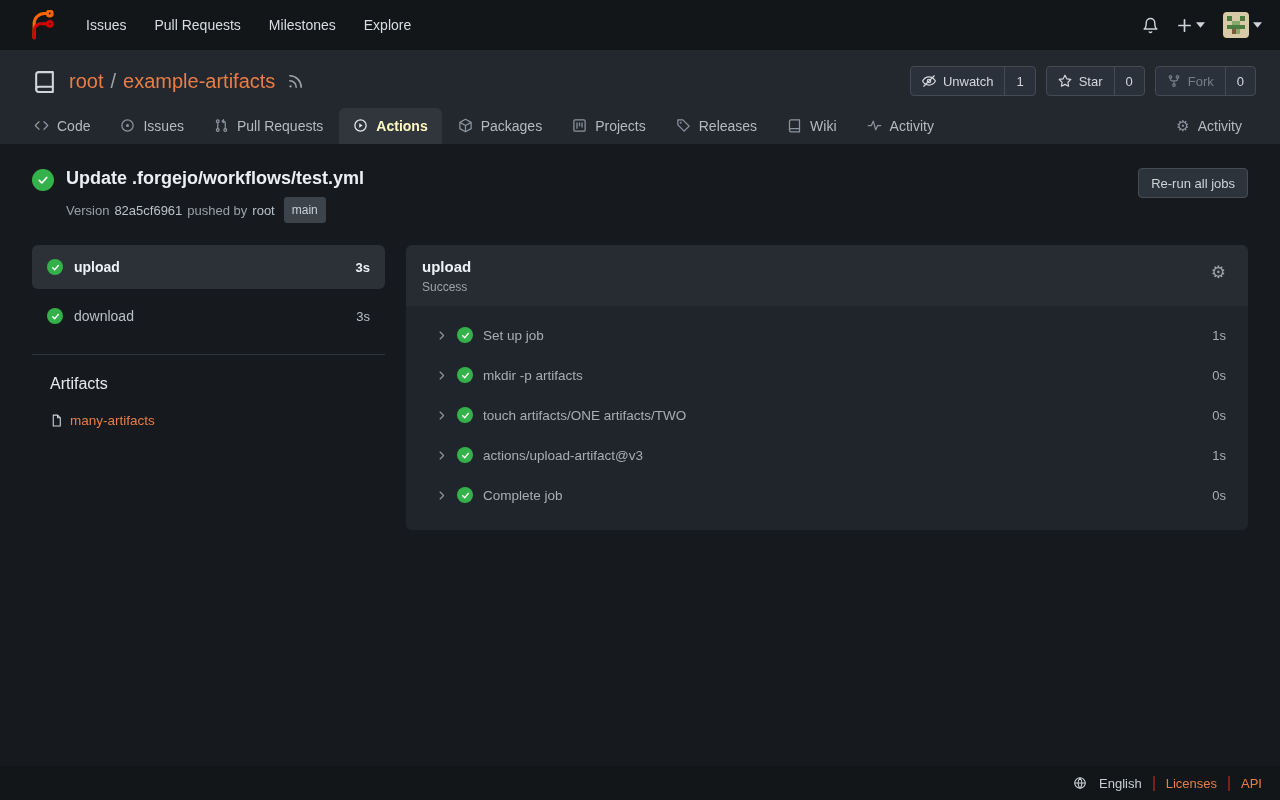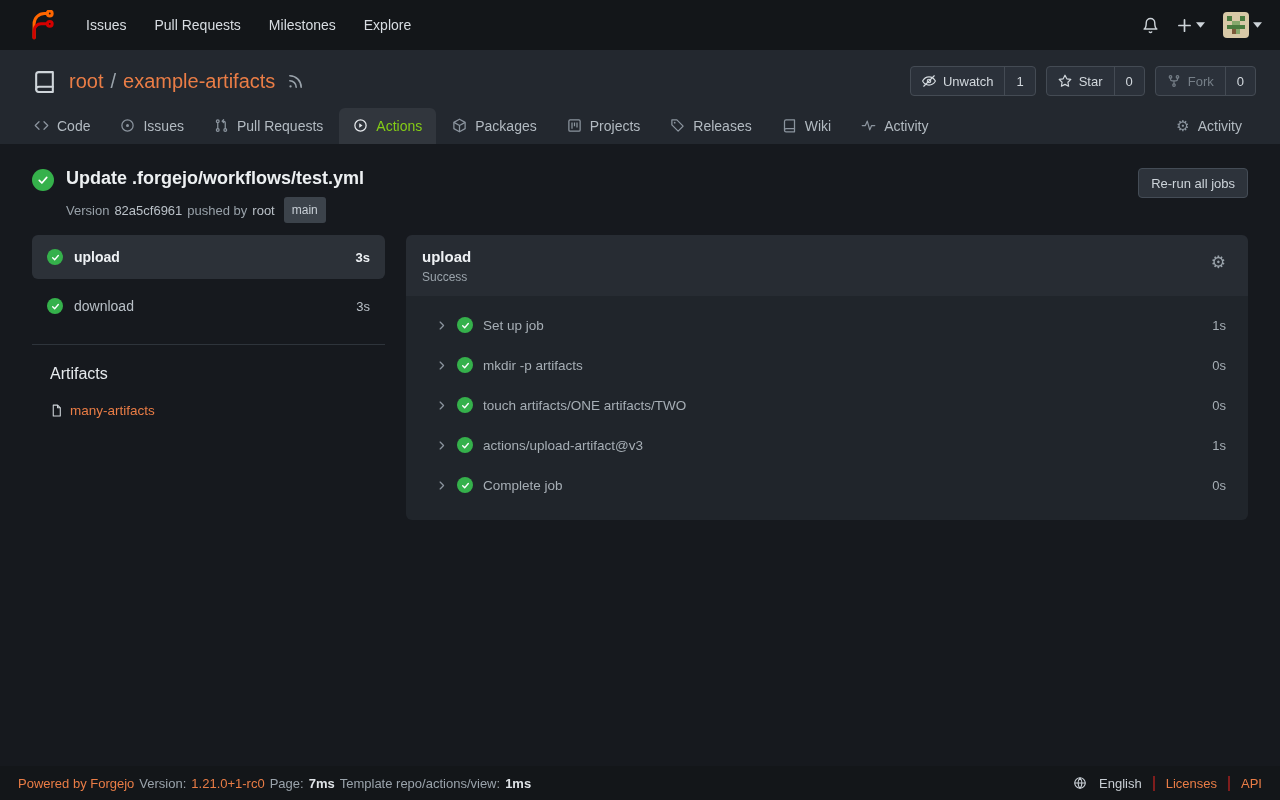--- a/index.html
+++ b/index.html
@@ -31,39 +31,39 @@
   .header-buttons{margin-left:auto;display:flex;gap:10px}
   .btn-group{display:flex;border:1px solid #444b54;border-radius:4px;overflow:hidden;background:#2b313a;font-size:13px;height:30px}
   .btn-main{display:flex;align-items:center;gap:7px;padding:0 11px;color:#d2d8dd}
   .btn-main.dimmed{color:#767f88}
   .btn-count{display:flex;align-items:center;padding:0 11px;border-left:1px solid #444b54;color:#d2d8dd}
 
   
   .tabs{display:flex;align-items:flex-end;padding:12px 24px 0 20px;gap:2px}
   .tab{display:flex;align-items:flex-start;gap:8px;padding:10px 14px;font-size:14px;color:#b2bac1;border-radius:6px 6px 0 0}
   .tab .t-icon{color:#8b949e}
-  .tab.active{background:#31363d;color:#84cc16;font-weight:normal}
+  .tab.active{background:#31363d;color:#fef9c3;font-weight:bold}
   .tab.active .t-icon{color:#e8ebee}
   .tabs-spacer{flex:1}
   .gear-glyph{font-size:15px;line-height:1}
 
   
   main{flex:1;padding:24px 32px 0 32px;min-height:0}
   .run-header{display:flex;align-items:flex-start}
   .run-check{margin-top:1px;margin-right:12px}
   .check{border-radius:50%;background:#35b14b;display:inline-flex;align-items:center;justify-content:center;flex-shrink:0}
   .check.lg{width:22px;height:22px}
   .check.sm{width:16px;height:16px}
   .run-title{font-size:18px;font-weight:bold;color:#edf0f2}
   .commit-line{font-size:13px;color:#98a1a9;margin-top:8px;display:flex;align-items:center;gap:5px}
   .commit-sha,.commit-user{color:#bac1c8}
   .branch-badge{background:#3c434b;color:#c8cfd6;font-size:12px;padding:6px 8px;border-radius:3px;margin-left:4px}
   .rerun-btn{margin-left:auto;height:30px;display:flex;align-items:center;padding:0 12px;background:#2d333b;border:1px solid #444c56;border-radius:4px;color:#cdd4da;font-size:13px}
 
-  .run-body{display:flex;gap:21px;margin-top:12px;align-items:flex-start}
+  .run-body{display:flex;gap:21px;margin-top:22px;align-items:flex-start}
 
   
   .jobs-sidebar{width:353px;flex-shrink:0}
   .job-row{display:flex;align-items:center;gap:11px;padding:0 15px;height:44px;border-radius:6px;font-size:14px;color:#b9c0c7;margin-bottom:5px}
   .job-row.selected{background:#2c3138;color:#eef1f4;font-weight:bold}
   .job-duration{margin-left:auto;font-size:13px}
   .sidebar-divider{border:0;border-top:1px solid #2e343b;margin:16px 0 20px 0}
   .artifacts-heading{font-size:16px;color:#e6eaed;margin:0 0 20px 18px;font-weight:normal}
   .artifact-item{display:flex;align-items:center;gap:7px;margin-left:18px;font-size:13.5px}
   .artifact-icon{color:#cfd5da}
@@ -402,29 +402,20 @@
           <span>Complete job</span>
           <span class="step-duration">0s</span>
         </div>
 
       </div>
     </section>
   </div>
 </main>
 
 <footer>
-  <div class="footer-left">
-    <a class="footer-link clickable">Powered by Forgejo</a>
-    <span>Version:</span>
-    <a class="footer-link clickable">1.21.0+1-rc0</a>
-    <span>Page:</span>
-    <span class="footer-strong">7ms</span>
-    <span>Template repo/actions/view:</span>
-    <span class="footer-strong">1ms</span>
-  </div>
   <div class="footer-right">
     <span class="footer-item clickable">
       <svg width="14" height="14" viewBox="0 0 24 24" fill="none" stroke="currentColor" stroke-width="2">
           <circle cx="12" cy="12" r="9"></circle>
           <path d="M3 12h18M12 3a14 14 0 0 1 0 18M12 3a14 14 0 0 0 0 18"></path>
         </svg>
       <span>English</span>
     </span>
     <a class="footer-item orange clickable">Licenses</a>
     <a class="footer-item orange clickable">API</a>

